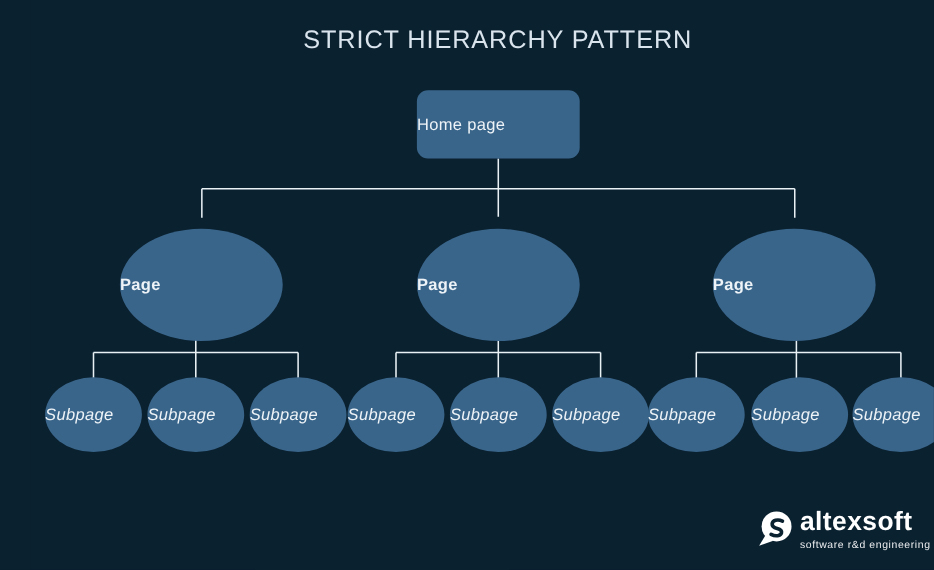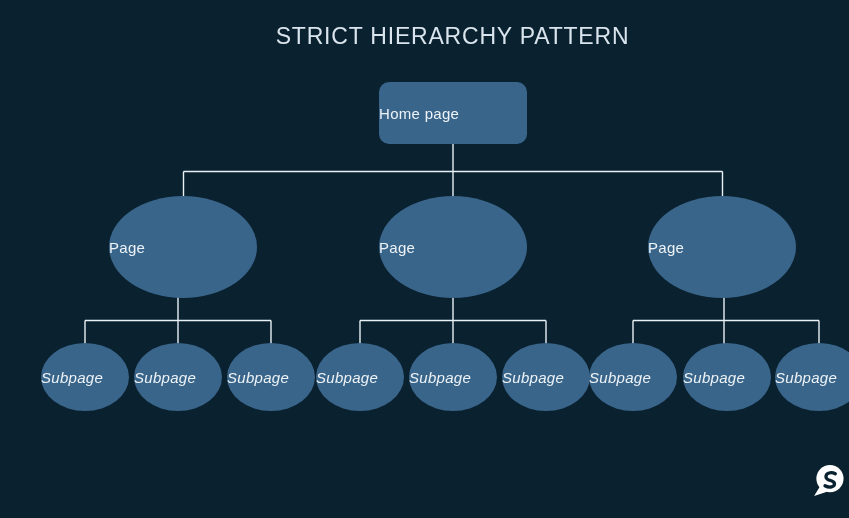--- a/index.html
+++ b/index.html
@@ -55,22 +55,23 @@
     font-size: 15px;
     letter-spacing: 0.3px;
   }
   .node-home {
     left: 351px; top: 82px;
     width: 148px; height: 62px;
     border-radius: 10px;
   }
   .node-page {
     width: 148px; height: 102px;
-    top: 196px;
+    top: 208px;
     border-radius: 50%;
+    font-weight: bold;
   }
   .node-page.p0 { left: 81px; }
   .node-page.p1 { left: 351px; }
   .node-page.p2 { left: 620px; }
   .node-sub {
     width: 88px; height: 68px;
     top: 343px;
     border-radius: 50%;
     font-style: italic;
   }
@@ -168,15 +169,19 @@
   <div class="node node-sub s8">
     <span>Subpage</span>
   </div>
 
   <div class="logo">
     <svg class="logo-mark" width="35" height="36" viewBox="0 0 36 36" aria-hidden="true">
       <circle cx="19.5" cy="15.5" r="14" fill="#ffffff"></circle>
       <path d="M9 24 L3.2 33.5 L16.5 29 Z" fill="#ffffff"></path>
       <path d="M25 10.6 C20.5 8.2 15.6 9.9 15.4 13.2 C15.2 15.8 17.8 16.9 20.1 17.5 C22.4 18.1 24.6 19.2 24.1 21.6 C23.5 24.4 18.6 25.2 14.4 22.9" stroke="var(--background)" stroke-width="3.4" fill="none" stroke-linecap="round"></path>
     </svg>
+    <div class="logo-text-block">
+      <span class="logo-name">altexsoft</span>
+      <span class="logo-tagline">software r&amp;d engineering</span>
+    </div>
   </div>
 
 </div>
 
 </body></html>

